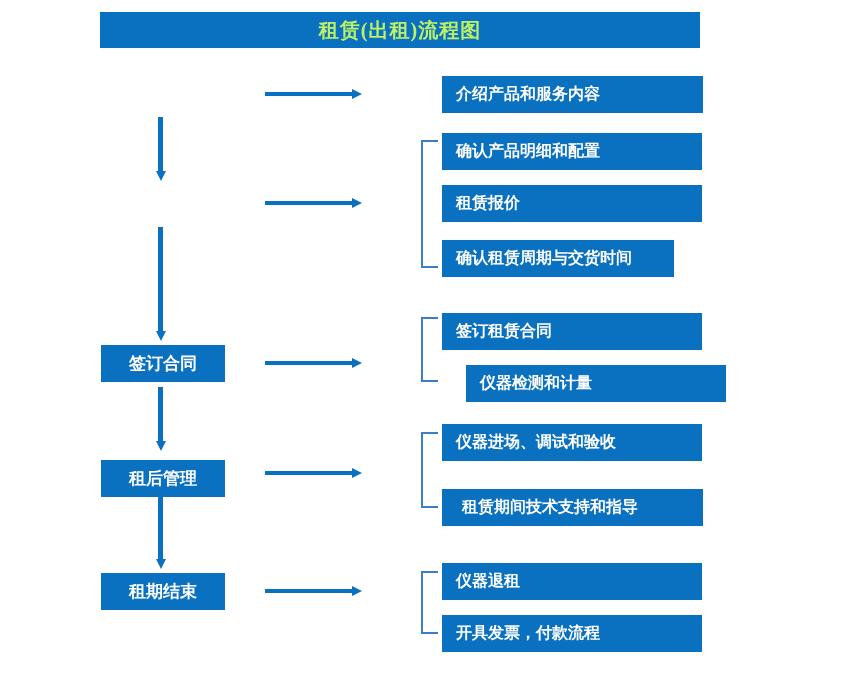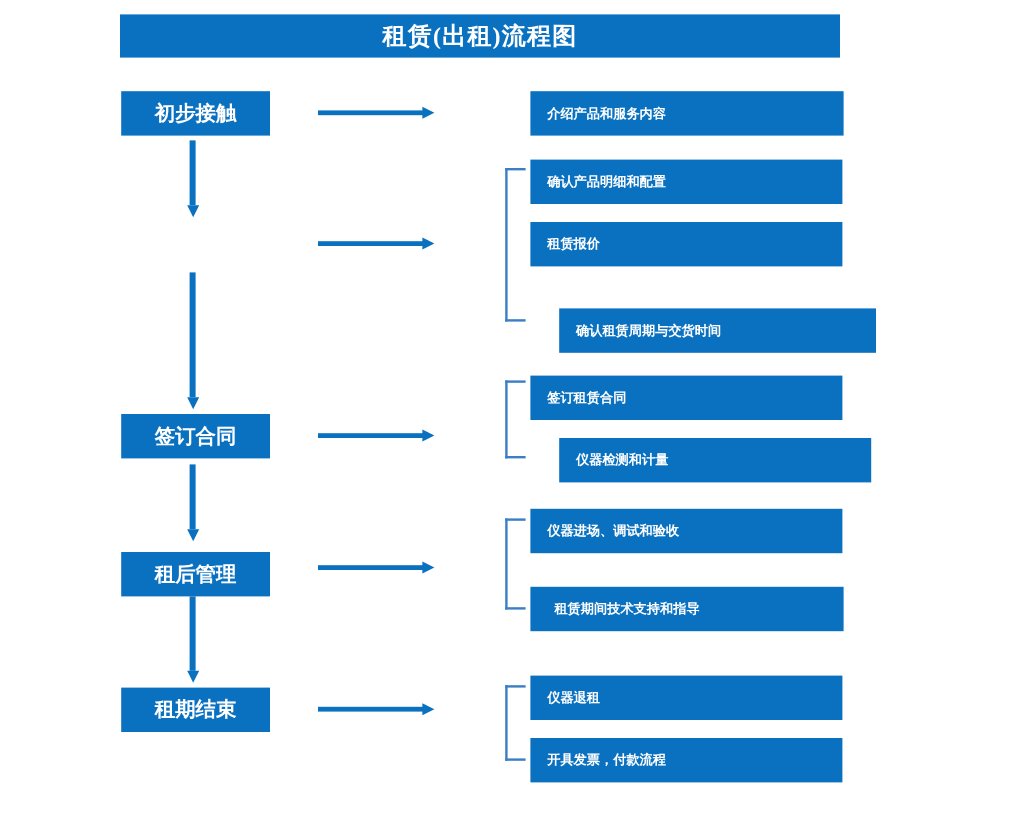--- a/index.html
+++ b/index.html
@@ -10,21 +10,21 @@
     overflow:hidden;
   }
   #stage{position:relative;width:844px;height:688px;}
 
   
   .title-banner{
     position:absolute;
     left:100px; top:12px;
     width:600px; height:36px;
     background:#0a71c0;
-    color:#ffffff;
+    color:#bef264;
     font-size:20px;
     font-weight:700;
     display:flex;
     align-items:center;
     justify-content:center;
     letter-spacing:1px;
   }
 
   
   .box{
@@ -38,21 +38,21 @@
   }
   .box.stage-box{
     width:124px;height:37px;
     font-size:17px;
     justify-content:center;
     left:101px;
   }
   .box.detail-box{
     left:442px;
     height:37px;
-    font-size:11px;
+    font-size:16px;
     padding-left:14px;
     justify-content:flex-start;
   }
 
   
   .v-arrow{
     position:absolute;
     left:156px;
     width:9px;
   }
@@ -103,21 +103,20 @@
     box-sizing:border-box;
   }
 </style>
 </head>
 <body>
 
 <div id="stage">
 
   <div class="title-banner">租赁(出租)流程图</div>
 
-  <div class="box stage-box" style="top:76px;">初步接触</div>
   <div class="box stage-box" style="top:345px;">签订合同</div>
   <div class="box stage-box" style="top:460px;">租后管理</div>
   <div class="box stage-box" style="top:573px;">租期结束</div>
 
   <div class="v-arrow" style="top:117px;height:64px;">
     <div class="shaft" style="height:54px;"></div>
       <div class="head"></div>
   </div>
   <div class="v-arrow" style="top:227px;height:114px;">
     <div class="shaft" style="height:104px;"></div>
@@ -155,21 +154,21 @@
 
   <div class="bracket" style="top:140px;height:128px;"></div>
   <div class="bracket" style="top:317px;height:65px;"></div>
   <div class="bracket" style="top:432px;height:76px;"></div>
   <div class="bracket" style="top:571px;height:63px;"></div>
 
   <div class="box detail-box" style="top:76px;width:261px;">介绍产品和服务内容</div>
 
   <div class="box detail-box" style="top:133px;width:260px;text-align:right;">确认产品明细和配置</div>
   <div class="box detail-box" style="top:185px;width:260px;">租赁报价</div>
-  <div class="box detail-box" style="top:257px;width:264px;margin-left:24px;">确认租赁周期与交货时间</div>
+  <div class="box detail-box" style="top:240px;width:232px;">确认租赁周期与交货时间</div>
 
   <div class="box detail-box" style="top:313px;width:260px;">签订租赁合同</div>
   <div class="box detail-box" style="top:365px;width:260px;margin-left:24px;">仪器检测和计量</div>
 
   <div class="box detail-box" style="top:424px;width:260px;">仪器进场、调试和验收</div>
   <div class="box detail-box" style="top:489px;width:261px;padding-left:20px;">租赁期间技术支持和指导</div>
 
   <div class="box detail-box" style="top:563px;width:260px;">仪器退租</div>
   <div class="box detail-box" style="top:615px;width:260px;">开具发票，付款流程</div>
 

